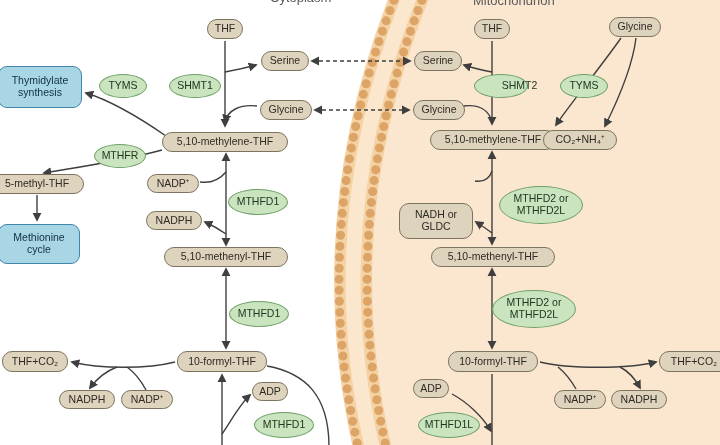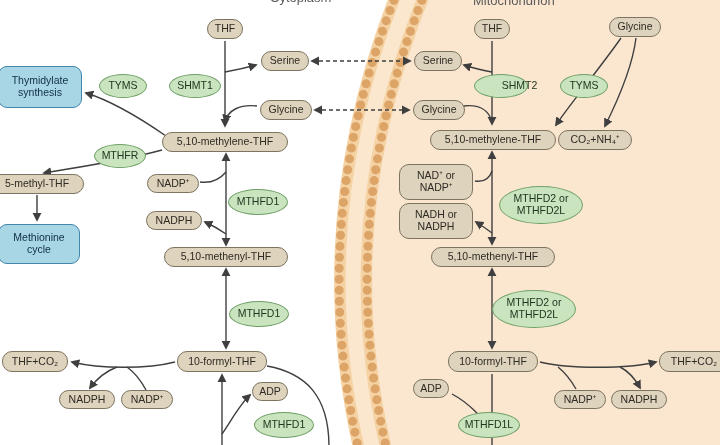--- a/index.html
+++ b/index.html
@@ -100,26 +100,25 @@
   <div class="node box" style="left:252px;top:382px;width:36px;height:19px;">ADP</div>
   <div class="node enz" style="left:254px;top:412px;width:60px;height:26px;">MTHFD1</div>
 
   <div class="node box" style="left:474px;top:19px;width:36px;height:20px;">THF</div>
   <div class="node box" style="left:609px;top:17px;width:52px;height:20px;">Glycine</div>
   <div class="node box" style="left:414px;top:51px;width:48px;height:20px;">Serine</div>
   <div class="node box" style="left:413px;top:100px;width:52px;height:20px;">Glycine</div>
   <div class="node enz" style="left:474px;top:74px;width:54px;height:24px;padding-left:41px;">SHMT2</div>
   <div class="node enz" style="left:560px;top:74px;width:48px;height:24px;">TYMS</div>
   <div class="node box" style="left:430px;top:130px;width:126px;height:20px;">5,10-methylene-THF</div>
-  <div class="node box" style="left:558px;top:130px;width:74px;height:20px;">CO₂+NH₄⁺</div>
-  <div class="node box" style="left:399px;top:164px;width:74px;height:36px;">NAD⁺ or NADP⁺</div>
-  <div class="node box" style="left:399px;top:203px;width:74px;height:36px;">NADH or NADPH</div>
+  <div class="node box" style="left:543px;top:130px;width:74px;height:20px;">CO₂+NH₄⁺</div>
+  <div class="node box" style="left:399px;top:203px;width:74px;height:36px;">NADH or GLDC</div>
   <div class="node enz" style="left:499px;top:186px;width:84px;height:38px;">MTHFD2 or MTHFD2L</div>
   <div class="node box" style="left:431px;top:247px;width:124px;height:20px;">5,10-methenyl-THF</div>
   <div class="node enz" style="left:492px;top:290px;width:84px;height:38px;">MTHFD2 or MTHFD2L</div>
   <div class="node box" style="left:448px;top:351px;width:90px;height:21px;">10-formyl-THF</div>
   <div class="node box" style="left:659px;top:351px;width:70px;height:21px;">THF+CO₂</div>
   <div class="node box" style="left:554px;top:390px;width:52px;height:19px;">NADP⁺</div>
   <div class="node box" style="left:611px;top:390px;width:56px;height:19px;">NADPH</div>
   <div class="node box" style="left:413px;top:379px;width:36px;height:19px;">ADP</div>
-  <div class="node enz" style="left:418px;top:412px;width:62px;height:26px;margin-left:40px;">MTHFD1L</div>
+  <div class="node enz" style="left:418px;top:412px;width:62px;height:26px;">MTHFD1L</div>
 
 </div>
 
 </body></html>

